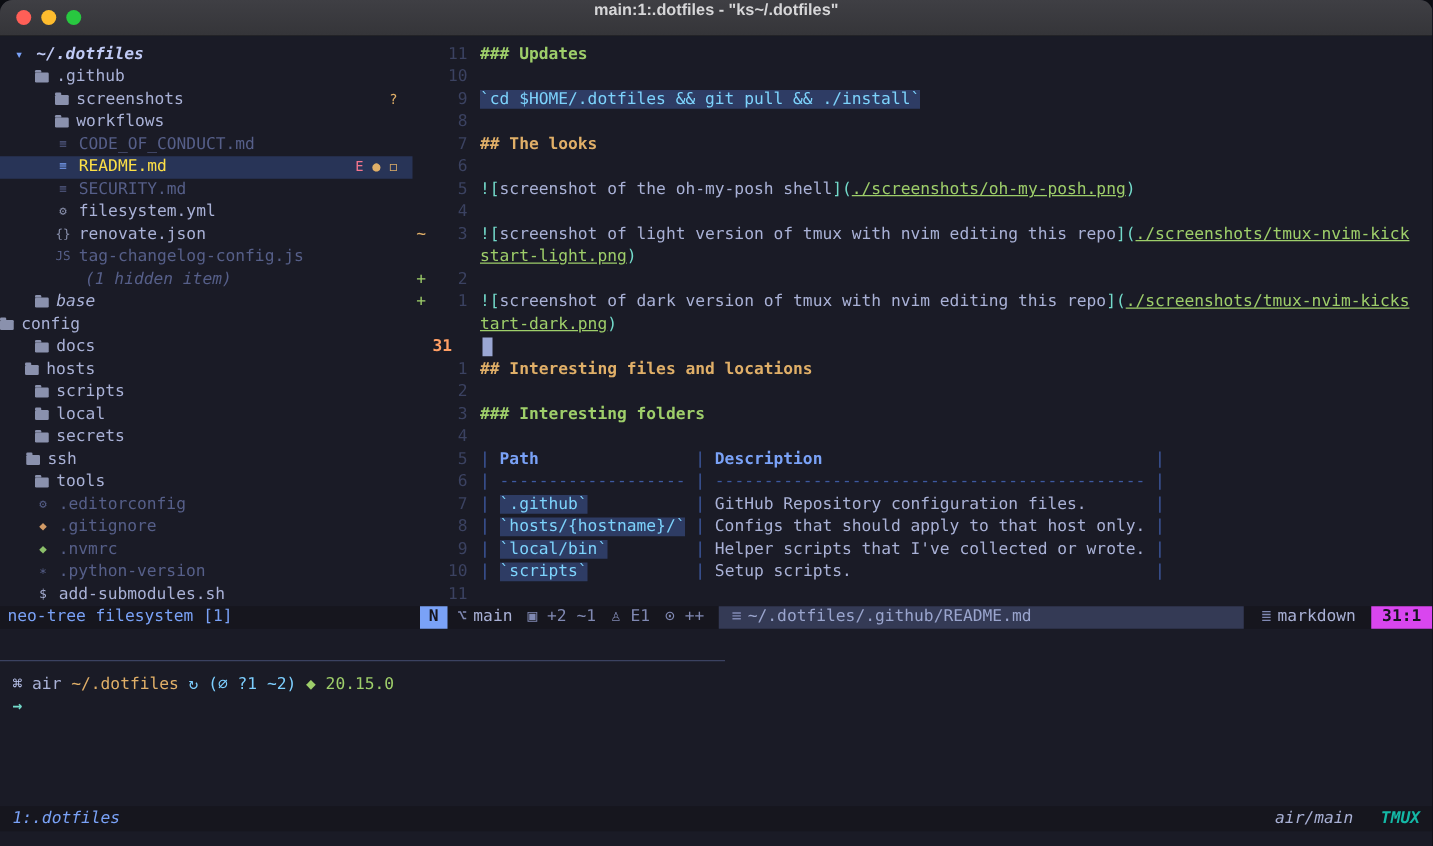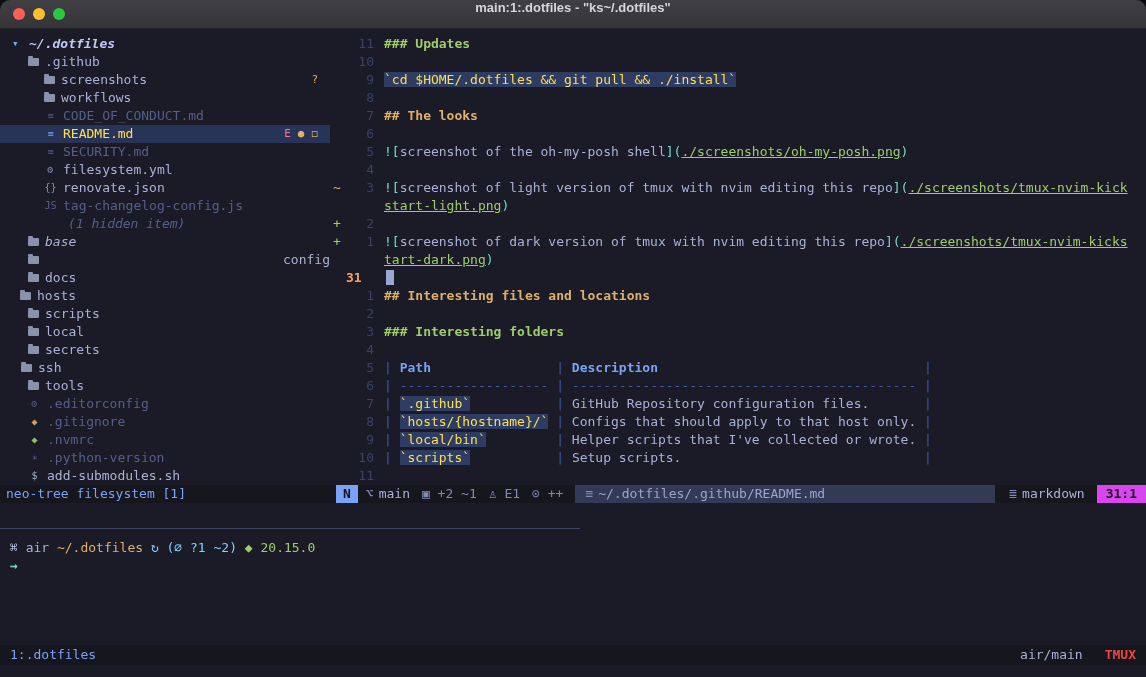--- a/index.html
+++ b/index.html
@@ -33,21 +33,21 @@
   .erows{position:absolute;top:6px;left:330px;right:0;}
   .erow{display:flex;height:18px;}
   .sign{width:14px;text-align:center;flex:none;}
   .s-add{color:#9ece6a;} .s-chg{color:#e0af68;}
   .num{width:30px;text-align:right;color:#3b4261;flex:none;}
   .num.cur{text-align:left;padding-left:2px;color:#ff9e64;font-weight:700;}
   .etext{margin-left:10px;white-space:pre;}
   .c-fg{color:#a9b1d6;}
   .c-h2{color:#e0af68;font-weight:700;}
   .c-h3{color:#9ece6a;font-weight:700;}
-  .c-code{background:#2e3c64;color:#fde047;}
+  .c-code{background:#2e3c64;color:#7dd3fc;}
   .c-link{color:#9ece6a;text-decoration:underline;}
   .c-pn{color:#73daca;}
   .c-pipe{color:#3d59a1;} .c-dash{color:#3d59a1;}
   .c-tblh{color:#7aa2f7;font-weight:700;}
   .c-cursor{background:#9aa7d4;color:#9aa7d4;}
   
   .statusline{position:absolute;top:456px;left:0;right:0;height:18px;background:#16161e;display:flex;align-items:center;}
   .nt-status{width:330px;flex:none;padding-left:6px;color:#7aa2f7;}
   .sl{flex:1;display:flex;align-items:center;height:18px;}
   .sl-mode{background:#7aa2f7;color:#16161e;font-weight:700;padding:0 7px;margin-right:8px;}
@@ -59,24 +59,24 @@
   .sl-ft{color:#a9b1d6;margin-right:12px;display:flex;align-items:center;}
   .sl-pos{background:#d946ef;color:#16161e;font-weight:700;padding:0 9px;}
   
   .pane-divider{position:absolute;top:499px;left:0;width:580px;height:1px;background:#3b4261;}
   .prompt{position:absolute;top:510px;left:10px;white-space:pre;}
   .p-white{color:#c0caf5;} .p-fg{color:#a9b1d6;} .p-gold{color:#e0af68;}
   .p-cyan{color:#7dcfff;} .p-green{color:#9ece6a;}
   .prompt-arrow{position:absolute;top:528px;left:10px;}
   .c-arrow{color:#73daca;font-weight:700;}
   
-  .tmuxbar{position:absolute;top:616px;left:0;right:0;height:20px;background:#16161e;display:flex;align-items:center;justify-content:space-between;padding:0 10px;box-sizing:border-box;}
+  .tmuxbar{position:absolute;top:616px;left:0;right:0;height:20px;background:#16161e;display:flex;align-items:center;justify-content:space-between;padding:0 10px;box-sizing:border-box;font-style:italic;}
   .tb-left{color:#7aa2f7;}
   .tb-right{display:flex;gap:22px;color:#a9b1d6;margin-left:24px;}
-  .tb-tmux{color:#ef4444;font-weight:700;}
+  .tb-tmux{color:#14b8a6;font-weight:700;}
 </style>
 </head>
 <body>
 
 <div class="window">
   <div class="titlebar">
     <div class="lights">
       <span class="light l-close"></span>
       <span class="light l-min"></span>
       <span class="light l-zoom"></span>
@@ -91,21 +91,21 @@
         <div class="trow" style="padding-left: 44px;"><span class="fico"></span><span class="tlabel ">screenshots</span><span class="marks"><span class="m-gold">?</span></span></div>
         <div class="trow" style="padding-left: 44px;"><span class="fico"></span><span class="tlabel ">workflows</span></div>
         <div class="trow" style="padding-left: 44px;"><span class="fic i-dim">≡</span><span class="tlabel t-dim">CODE_OF_CONDUCT.md</span></div>
         <div class="trow sel" style="padding-left: 44px;"><span class="fic i-blue">≡</span><span class="tlabel t-blue">README.md</span><span class="marks"><span class="m-red">E</span><span class="m-gold">●</span><span class="m-gold">◻</span></span></div>
         <div class="trow" style="padding-left: 44px;"><span class="fic i-dim">≡</span><span class="tlabel t-dim">SECURITY.md</span></div>
         <div class="trow" style="padding-left: 44px;"><span class="fic i-ico">⚙</span><span class="tlabel ">filesystem.yml</span></div>
         <div class="trow" style="padding-left: 44px;"><span class="fic i-ico">{}</span><span class="tlabel ">renovate.json</span></div>
         <div class="trow" style="padding-left: 44px;"><span class="fic i-dim">JS</span><span class="tlabel t-dim">tag-changelog-config.js</span></div>
         <div class="trow" style="padding-left: 62px;"><span class="tlabel t-note">(1 hidden item)</span></div>
         <div class="trow" style="padding-left: 28px; font-style: italic;"><span class="fico"></span><span class="tlabel ">base</span></div>
-        <div class="trow" style="padding-left: 28px; justify-content: space-between;"><span class="fico"></span><span class="tlabel ">config</span></div>
+        <div class="trow" style=""><span class="fico"></span><span class="tlabel ">config</span></div>
         <div class="trow" style="padding-left: 28px;"><span class="fico"></span><span class="tlabel ">docs</span></div>
         <div class="trow" style="padding-left: 20px;"><span class="fico"></span><span class="tlabel ">hosts</span></div>
         <div class="trow" style="padding-left: 28px;"><span class="fico"></span><span class="tlabel ">scripts</span></div>
         <div class="trow" style="padding-left: 28px;"><span class="fico"></span><span class="tlabel ">local</span></div>
         <div class="trow" style="padding-left: 28px;"><span class="fico"></span><span class="tlabel ">secrets</span></div>
         <div class="trow" style="padding-left: 21px;"><span class="fico"></span><span class="tlabel ">ssh</span></div>
         <div class="trow" style="padding-left: 28px;"><span class="fico"></span><span class="tlabel ">tools</span></div>
         <div class="trow" style="padding-left: 28px;"><span class="fic i-dim">⚙</span><span class="tlabel t-dim">.editorconfig</span></div>
         <div class="trow" style="padding-left: 28px;"><span class="fic i-gold">◆</span><span class="tlabel t-dim">.gitignore</span></div>
         <div class="trow" style="padding-left: 28px;"><span class="fic i-green">◆</span><span class="tlabel t-dim">.nvmrc</span></div>

